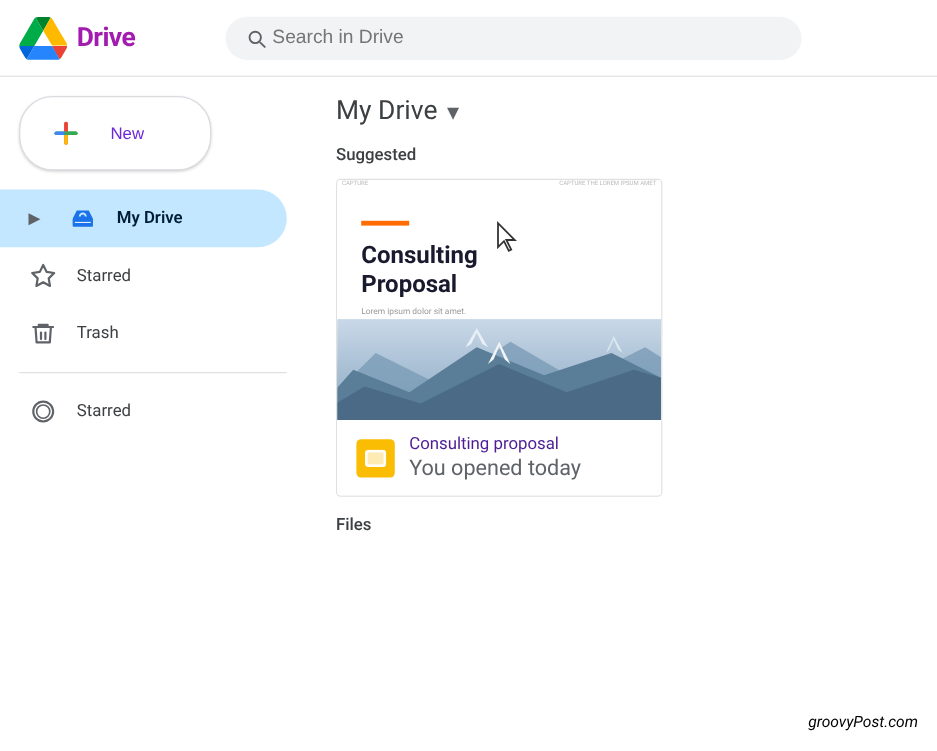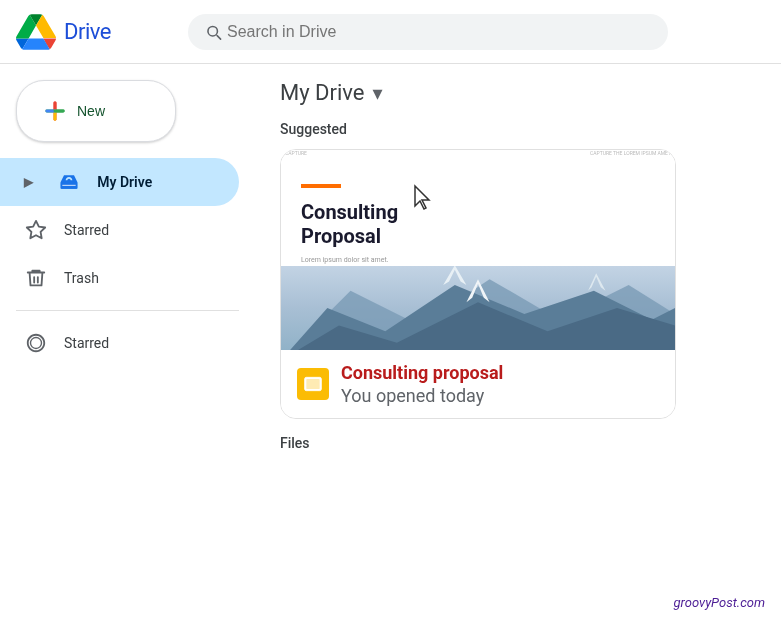--- a/index.html
+++ b/index.html
@@ -28,22 +28,22 @@
       align-items: center;
       gap: 8px;
       min-width: 160px;
     }
     .drive-logo {
       width: 40px;
       height: 40px;
     }
     .drive-wordmark {
       font-size: 22px;
-      color: #1d4ed8;
-      font-weight: 400;
+      color: #a21caf;
+      font-weight: 700;
       letter-spacing: -0.5px;
     }
     .search-bar {
       flex: 1;
       display: flex;
       align-items: center;
       background: #f1f3f4;
       border-radius: 24px;
       padding: 8px 16px;
       gap: 4px;
@@ -71,30 +71,30 @@
       padding: 8px 0;
       display: flex;
       flex-direction: column;
       background: #fff;
       border-right: 1px solid transparent;
     }
 
     .new-button {
       display: flex;
       align-items: center;
-      gap: 8px;
+      gap: 23px;
       margin: 8px 16px 16px 16px;
       padding: 16px 24px;
       background: #fff;
       border: 1px solid #dadce0;
       border-radius: 28px;
       cursor: pointer;
       font-size: 14px;
       font-weight: 500;
-      color: #14532d;
+      color: #6d28d9;
       box-shadow: 0 1px 3px rgba(0,0,0,0.12), 0 1px 2px rgba(0,0,0,0.08);
       width: 160px;
     }
 
     .plus-icon {
       width: 28px;
       height: 28px;
       flex-shrink: 0;
     }
 
@@ -169,23 +169,23 @@
 
     .section-label {
       font-size: 14px;
       font-weight: 500;
       color: #3c4043;
       margin-bottom: 12px;
     }
 
     .file-card {
       border: 1px solid #e0e0e0;
-      border-radius: 16px;
+      border-radius: 4px;
       overflow: hidden;
-      width: 396px;
+      width: 272px;
       cursor: pointer;
     }
 
     .file-thumbnail {
       width: 100%;
       height: 200px;
       background: #f8f9fa;
       overflow: hidden;
       position: relative;
     }
@@ -259,43 +259,43 @@
     .file-type-icon svg {
       width: 20px;
       height: 20px;
     }
     .file-details {
       display: flex;
       flex-direction: column;
       gap: 2px;
     }
     .file-name {
-      font-size: 18px;
-      color: #b91c1c;
-      font-weight: 700;
+      font-size: 14px;
+      color: #4c1d95;
+      font-weight: 400;
     }
     .file-meta {
       font-size: 18px;
       color: #5f6368;
     }
 
     .files-label {
       font-size: 14px;
       font-weight: 500;
       color: #3c4043;
       margin-top: 16px;
       padding-bottom: 4px;
     }
 
     .watermark {
       position: absolute;
       bottom: 16px;
       right: 16px;
       font-size: 13px;
-      color: #4c1d95;
+      color: #000000;
       font-style: italic;
     }
   </style>
 </head>
 <body>
 
 <div class="header">
   <div class="logo-area">
 
     <svg class="drive-logo" viewBox="0 0 87.3 78" xmlns="http://www.w3.org/2000/svg">

